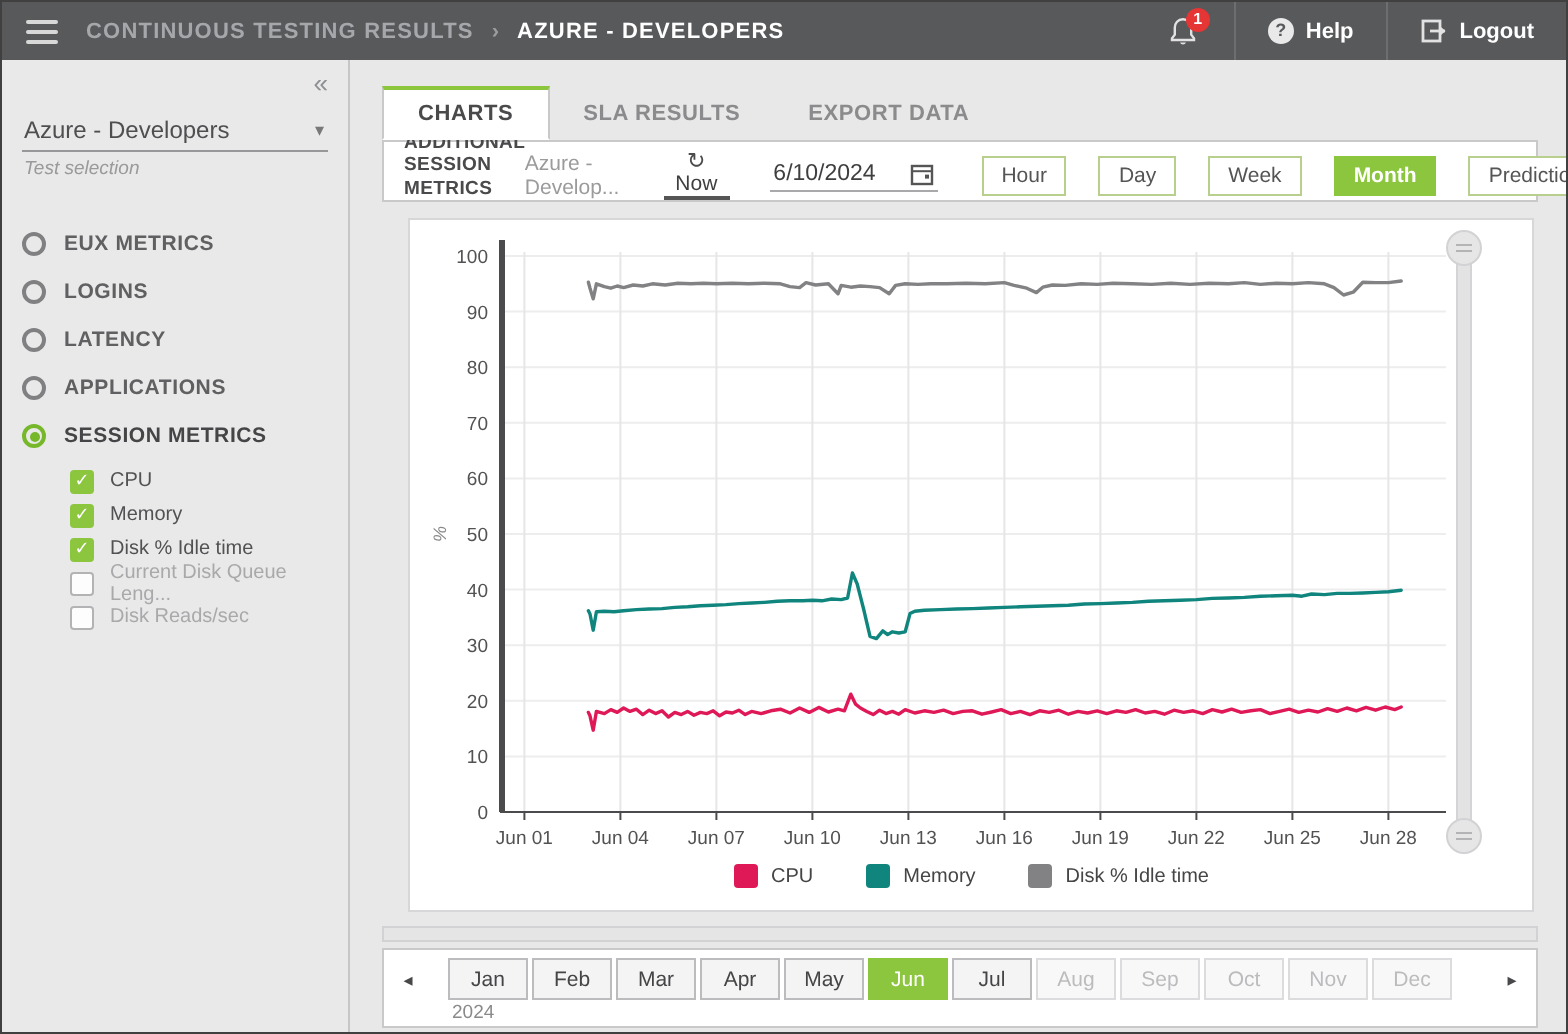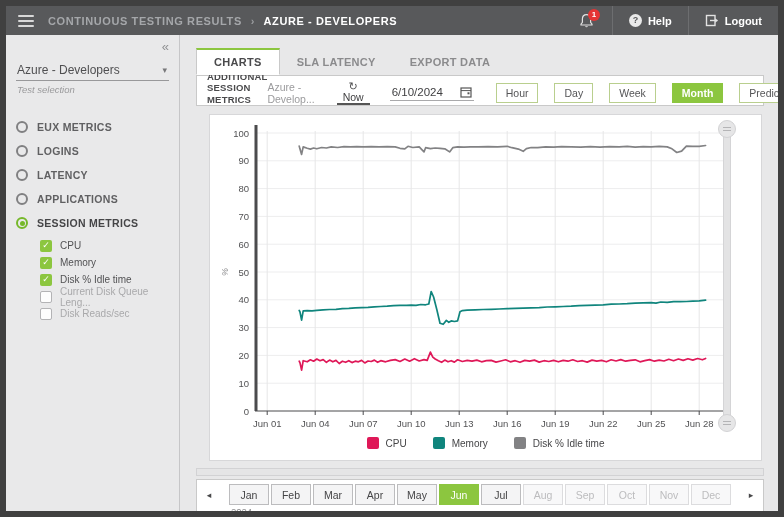--- a/index.html
+++ b/index.html
@@ -1,18 +1,18 @@
 <!DOCTYPE html>
 <html><head>
 <meta charset="utf-8">
 <style>
   * { margin:0; padding:0; box-sizing:border-box; }
   html,body { background:#fff; }
   body { font-family:"Liberation Sans", sans-serif; }
-  .frame { width:784px; height:517px; border:6px solid #404040; background:#e8e8e9; overflow:hidden; display:flex; flex-direction:column; }
+  .frame { width:784px; height:517px; border:1px solid #404040; background:#e8e8e9; overflow:hidden; display:flex; flex-direction:column; }
 
   
   .topbar { height:29px; flex:0 0 29px; background:#58595b; display:flex; align-items:center; padding:0 0 0 12px; }
   .hamburger { width:16px; height:12px; display:flex; flex-direction:column; justify-content:space-between; cursor:pointer; margin-right:14px; }
   .hamburger span { display:block; height:2px; background:#d8d8d8; border-radius:1px; }
   .breadcrumb { display:flex; align-items:center; gap:9px; }
   .crumb { color:#a5a7aa; font-size:11px; font-weight:bold; letter-spacing:.6px; }
   .crumb-sep { color:#9a9c9f; font-size:11px; font-weight:bold; }
   .crumb-current { color:#ffffff; font-size:11px; font-weight:bold; letter-spacing:.6px; }
   .topbar-right { margin-left:auto; display:flex; align-items:center; height:100%; }
@@ -185,21 +185,21 @@
           <div class="chk-item off dis">
             <span class="chkbox"></span>
             <span class="chk-label">Disk Reads/sec</span>
           </div>
         </div>
     </aside>
 
     <main class="main">
       <div class="tabs" id="tabs">
           <div class="tab active">CHARTS</div>
-          <div class="tab">SLA LATENCY</div>
+          <div class="tab">SLA RESULTS</div>
           <div class="tab">EXPORT DATA</div>
         </div>
 
       <div class="toolbar">
         <div class="tb-title">ADDITIONAL SESSION METRICS</div>
         <div class="tb-right">
           <span class="test-name">Azure - Develop...</span>
           <div class="now-ctl">
             <span class="refresh">↻</span>
             <span class="now-lbl">Now</span>

